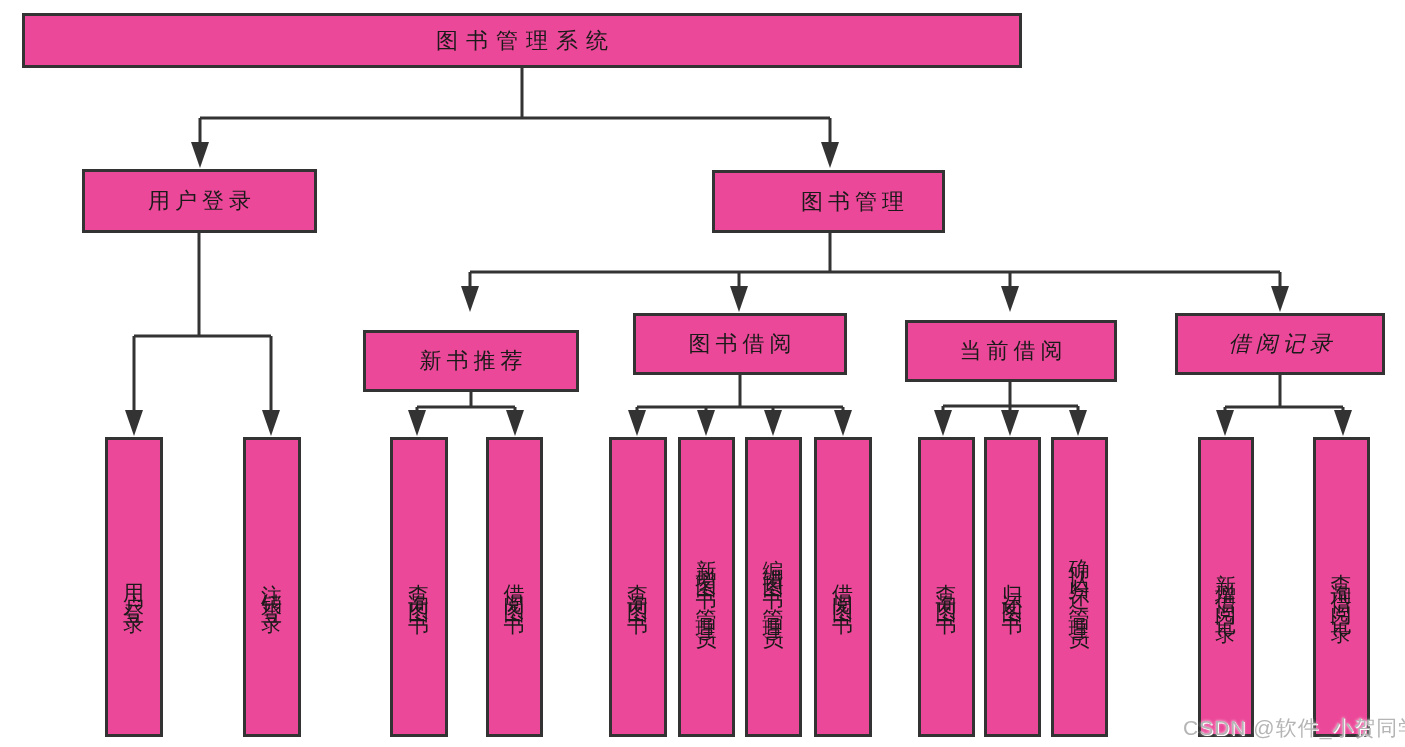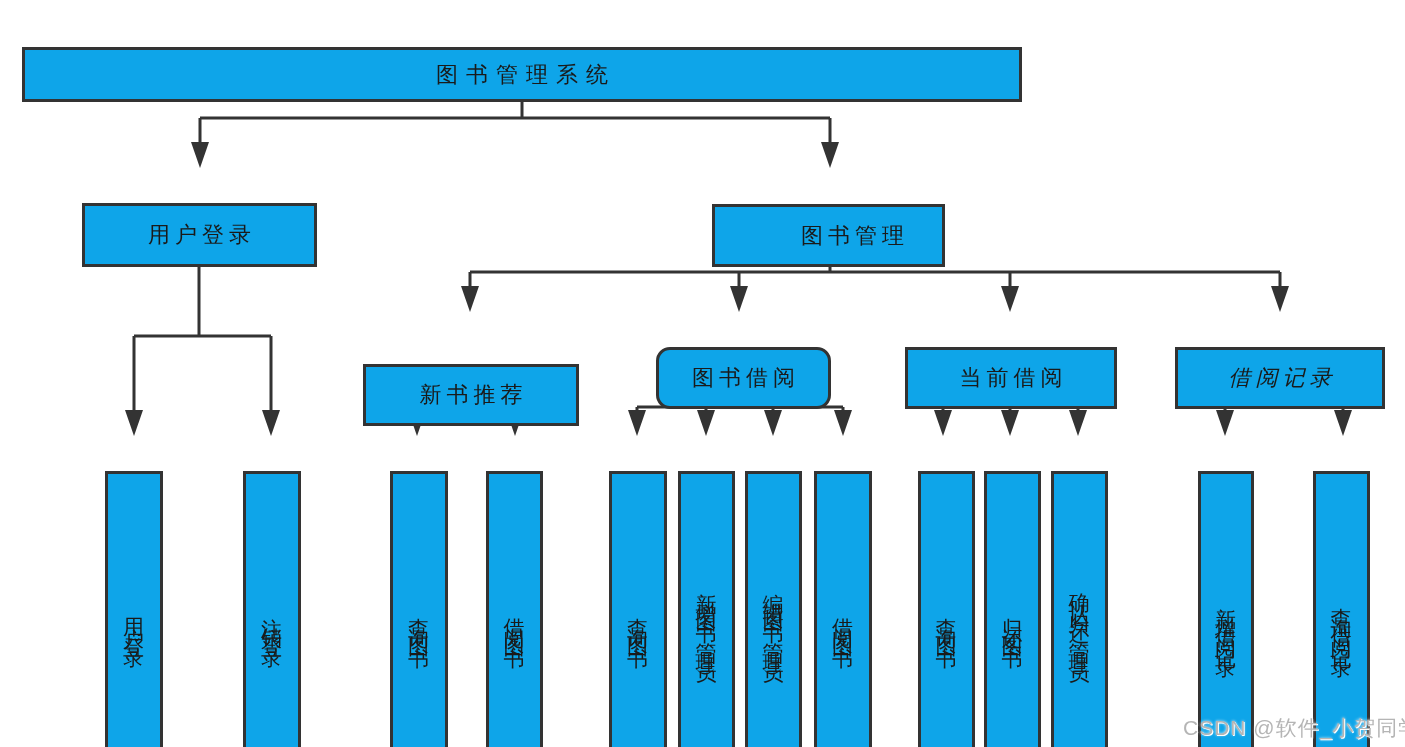--- a/index.html
+++ b/index.html
@@ -13,27 +13,26 @@
   }
   #connectors {
     position: absolute;
     left: 0; top: 0;
     width: 1405px; height: 747px;
   }
   .node {
     position: absolute;
     box-sizing: border-box;
     border: 3px solid #333333;
-    background: #0ea5e9;
+    background: #ec4899;
     display: flex;
     align-items: center;
     justify-content: center;
     color: #1a1a1a;
     z-index: 1;
-    margin-top: 34px;
   }
   .node.hz { font-size: 22px; letter-spacing: 5px; text-indent: 5px; white-space: nowrap; }
   .node.root-style { font-size: 22px; letter-spacing: 8px; text-indent: 8px; }
   .node.vt { width: 58px; height: 300px; }
   .node.vt .vlabel {
     writing-mode: vertical-rl;
     text-orientation: mixed;
     font-size: 21px;
     letter-spacing: 10px;
     line-height: 1;
@@ -88,22 +87,22 @@
       <polygon points="1334,410 1352,410 1343,436"></polygon>
     </g>
   </svg>
 
   <div class="node hz root-style" style="left:22px; top:13px; width:1000px; height:55px;">图书管理系统</div>
 
   <div class="node hz" style="left:82px; top:169px; width:235px; height:64px;">用户登录</div>
   <div class="node hz" style="left:712px; top:170px; width:233px; height:63px;padding-left:48px;">图书管理</div>
 
   <div class="node hz" style="left:363px; top:330px; width:216px; height:62px;">新书推荐</div>
-  <div class="node hz" style="left:656px; top:313px; width:175px; height:62px;border-radius:14px;">图书借阅</div>
-  <div class="node hz" style="left:905px; top:313px; width:212px; height:62px;">当前借阅</div>
+  <div class="node hz" style="left:633px; top:313px; width:214px; height:62px;">图书借阅</div>
+  <div class="node hz" style="left:905px; top:320px; width:212px; height:62px;">当前借阅</div>
   <div class="node hz" style="left:1175px; top:313px; width:210px; height:62px;font-style:italic;">借阅记录</div>
 
   <div class="node vt" style="left:105px; top:437px;">
     <span class="vlabel">用户登录</span>
   </div>
   <div class="node vt" style="left:243px; top:437px;">
     <span class="vlabel">注销登录</span>
   </div>
 
   <div class="node vt" style="left:390px; top:437px;">

